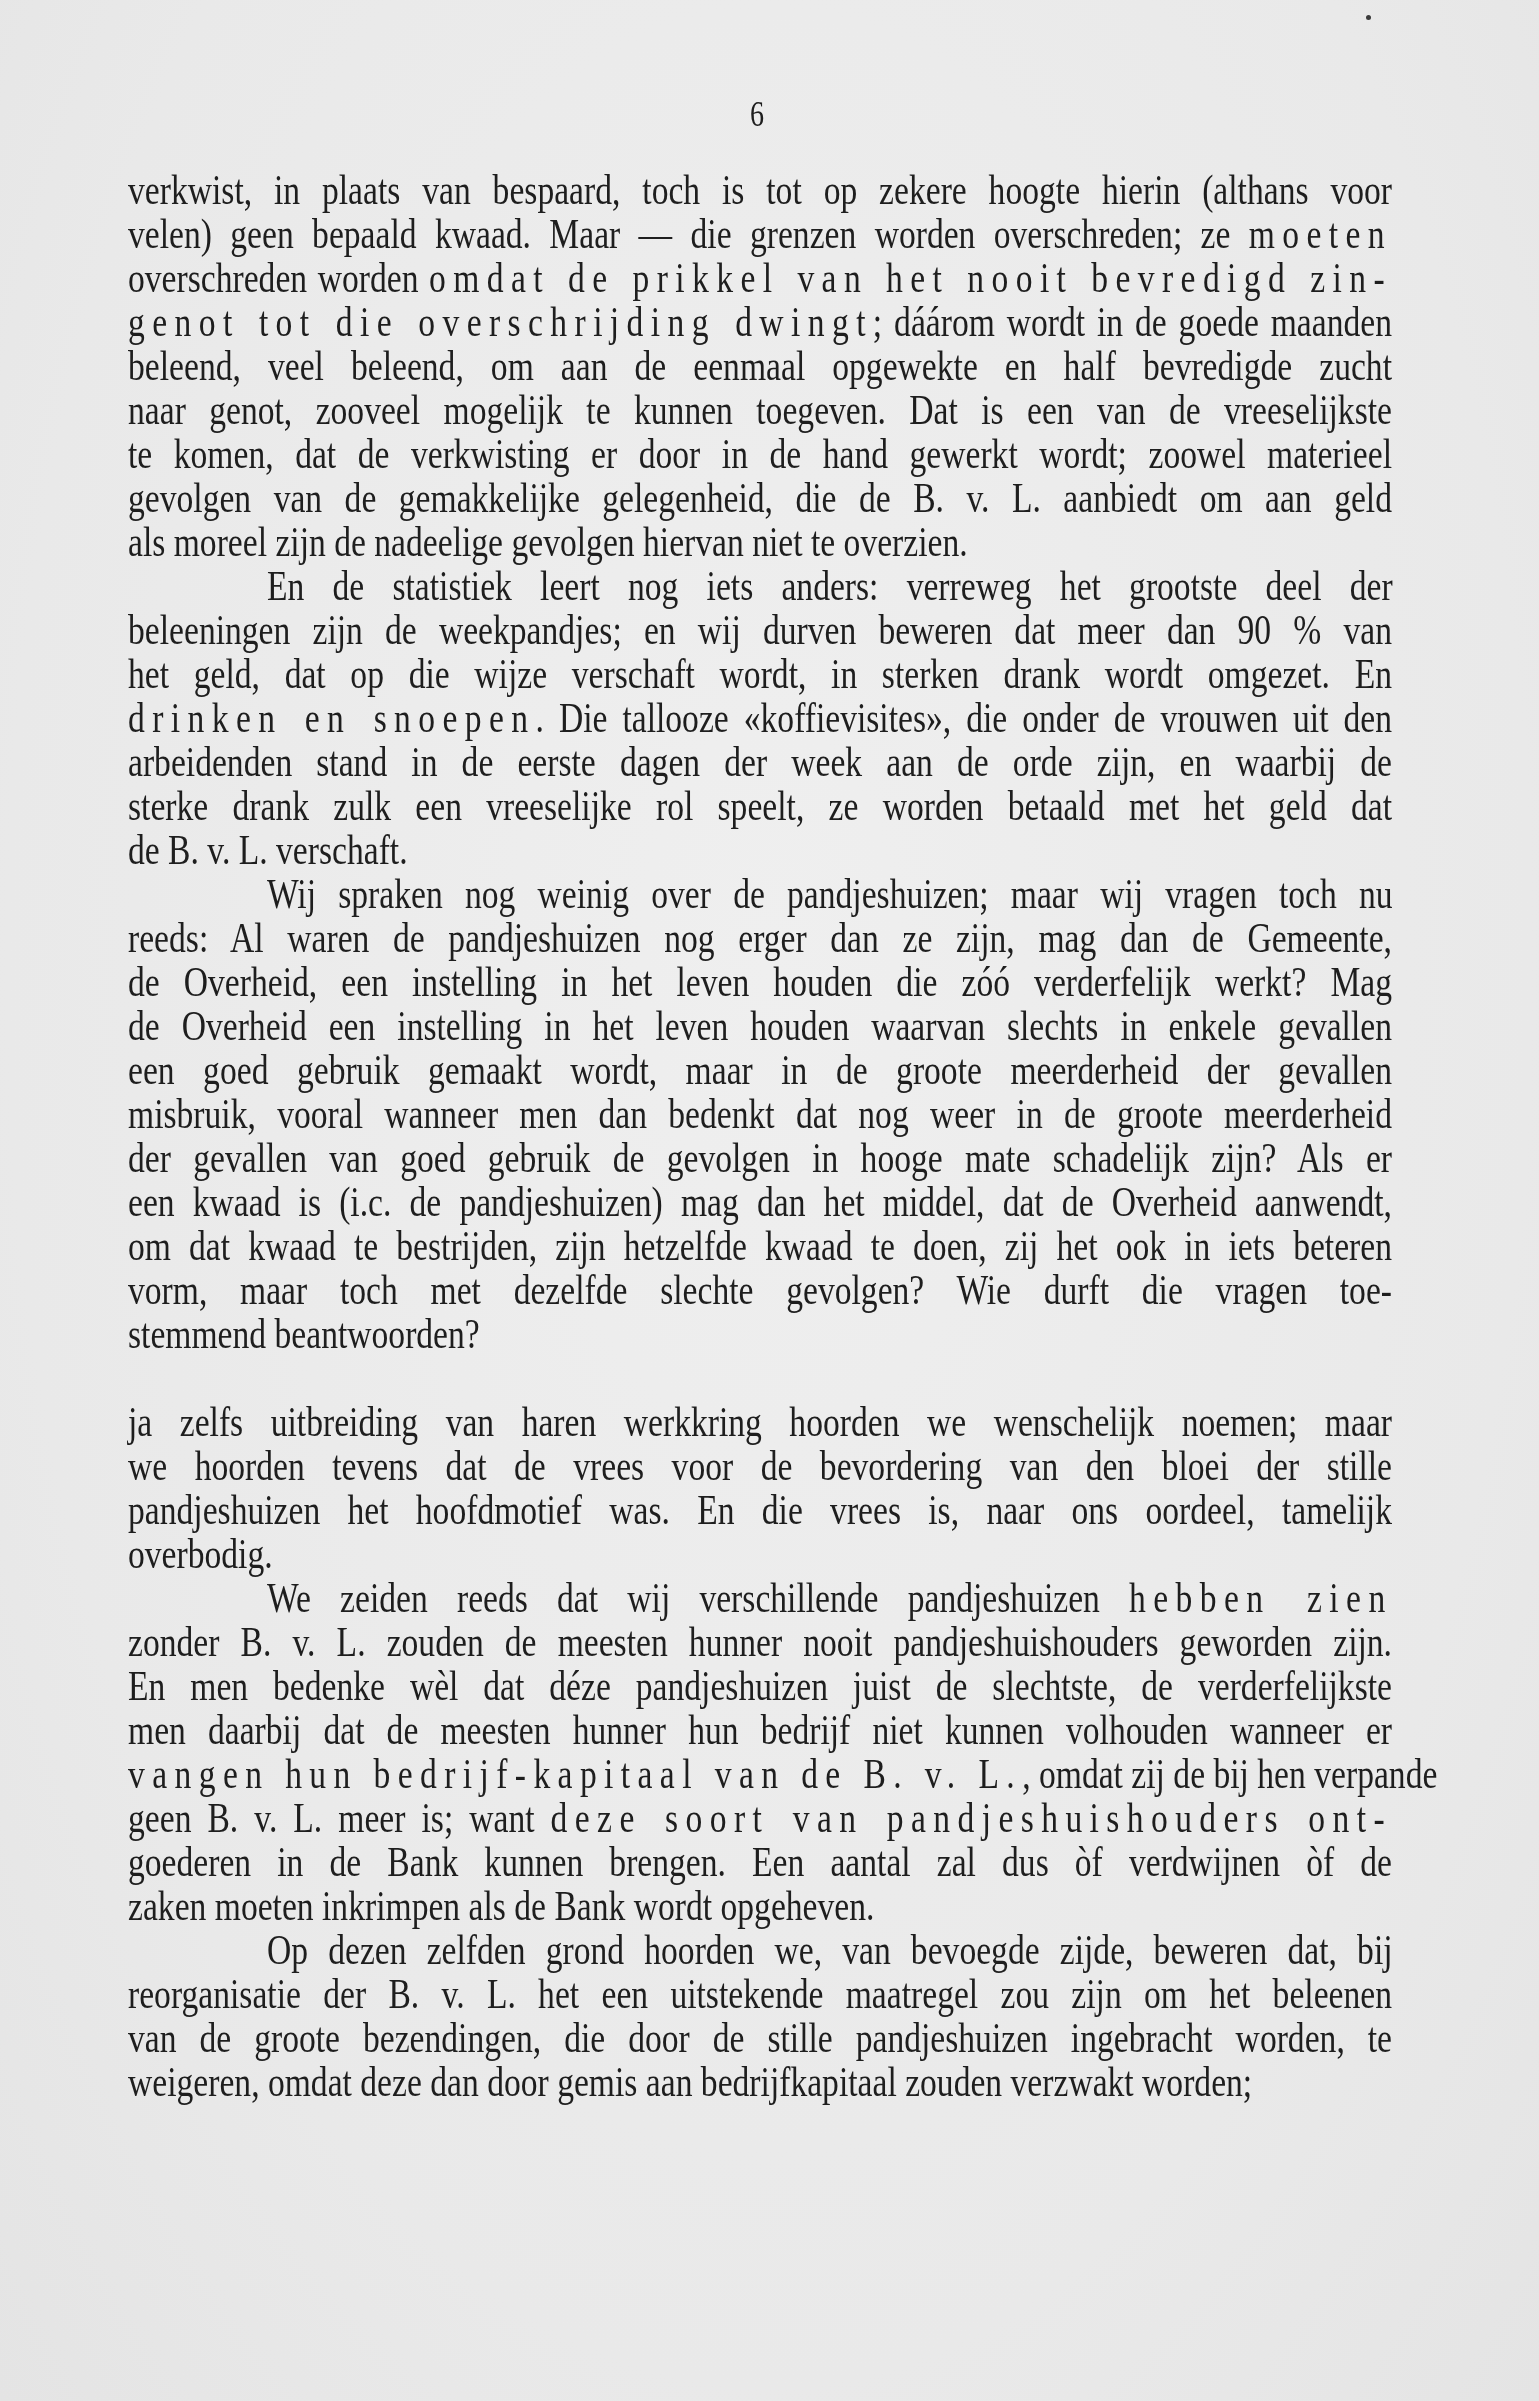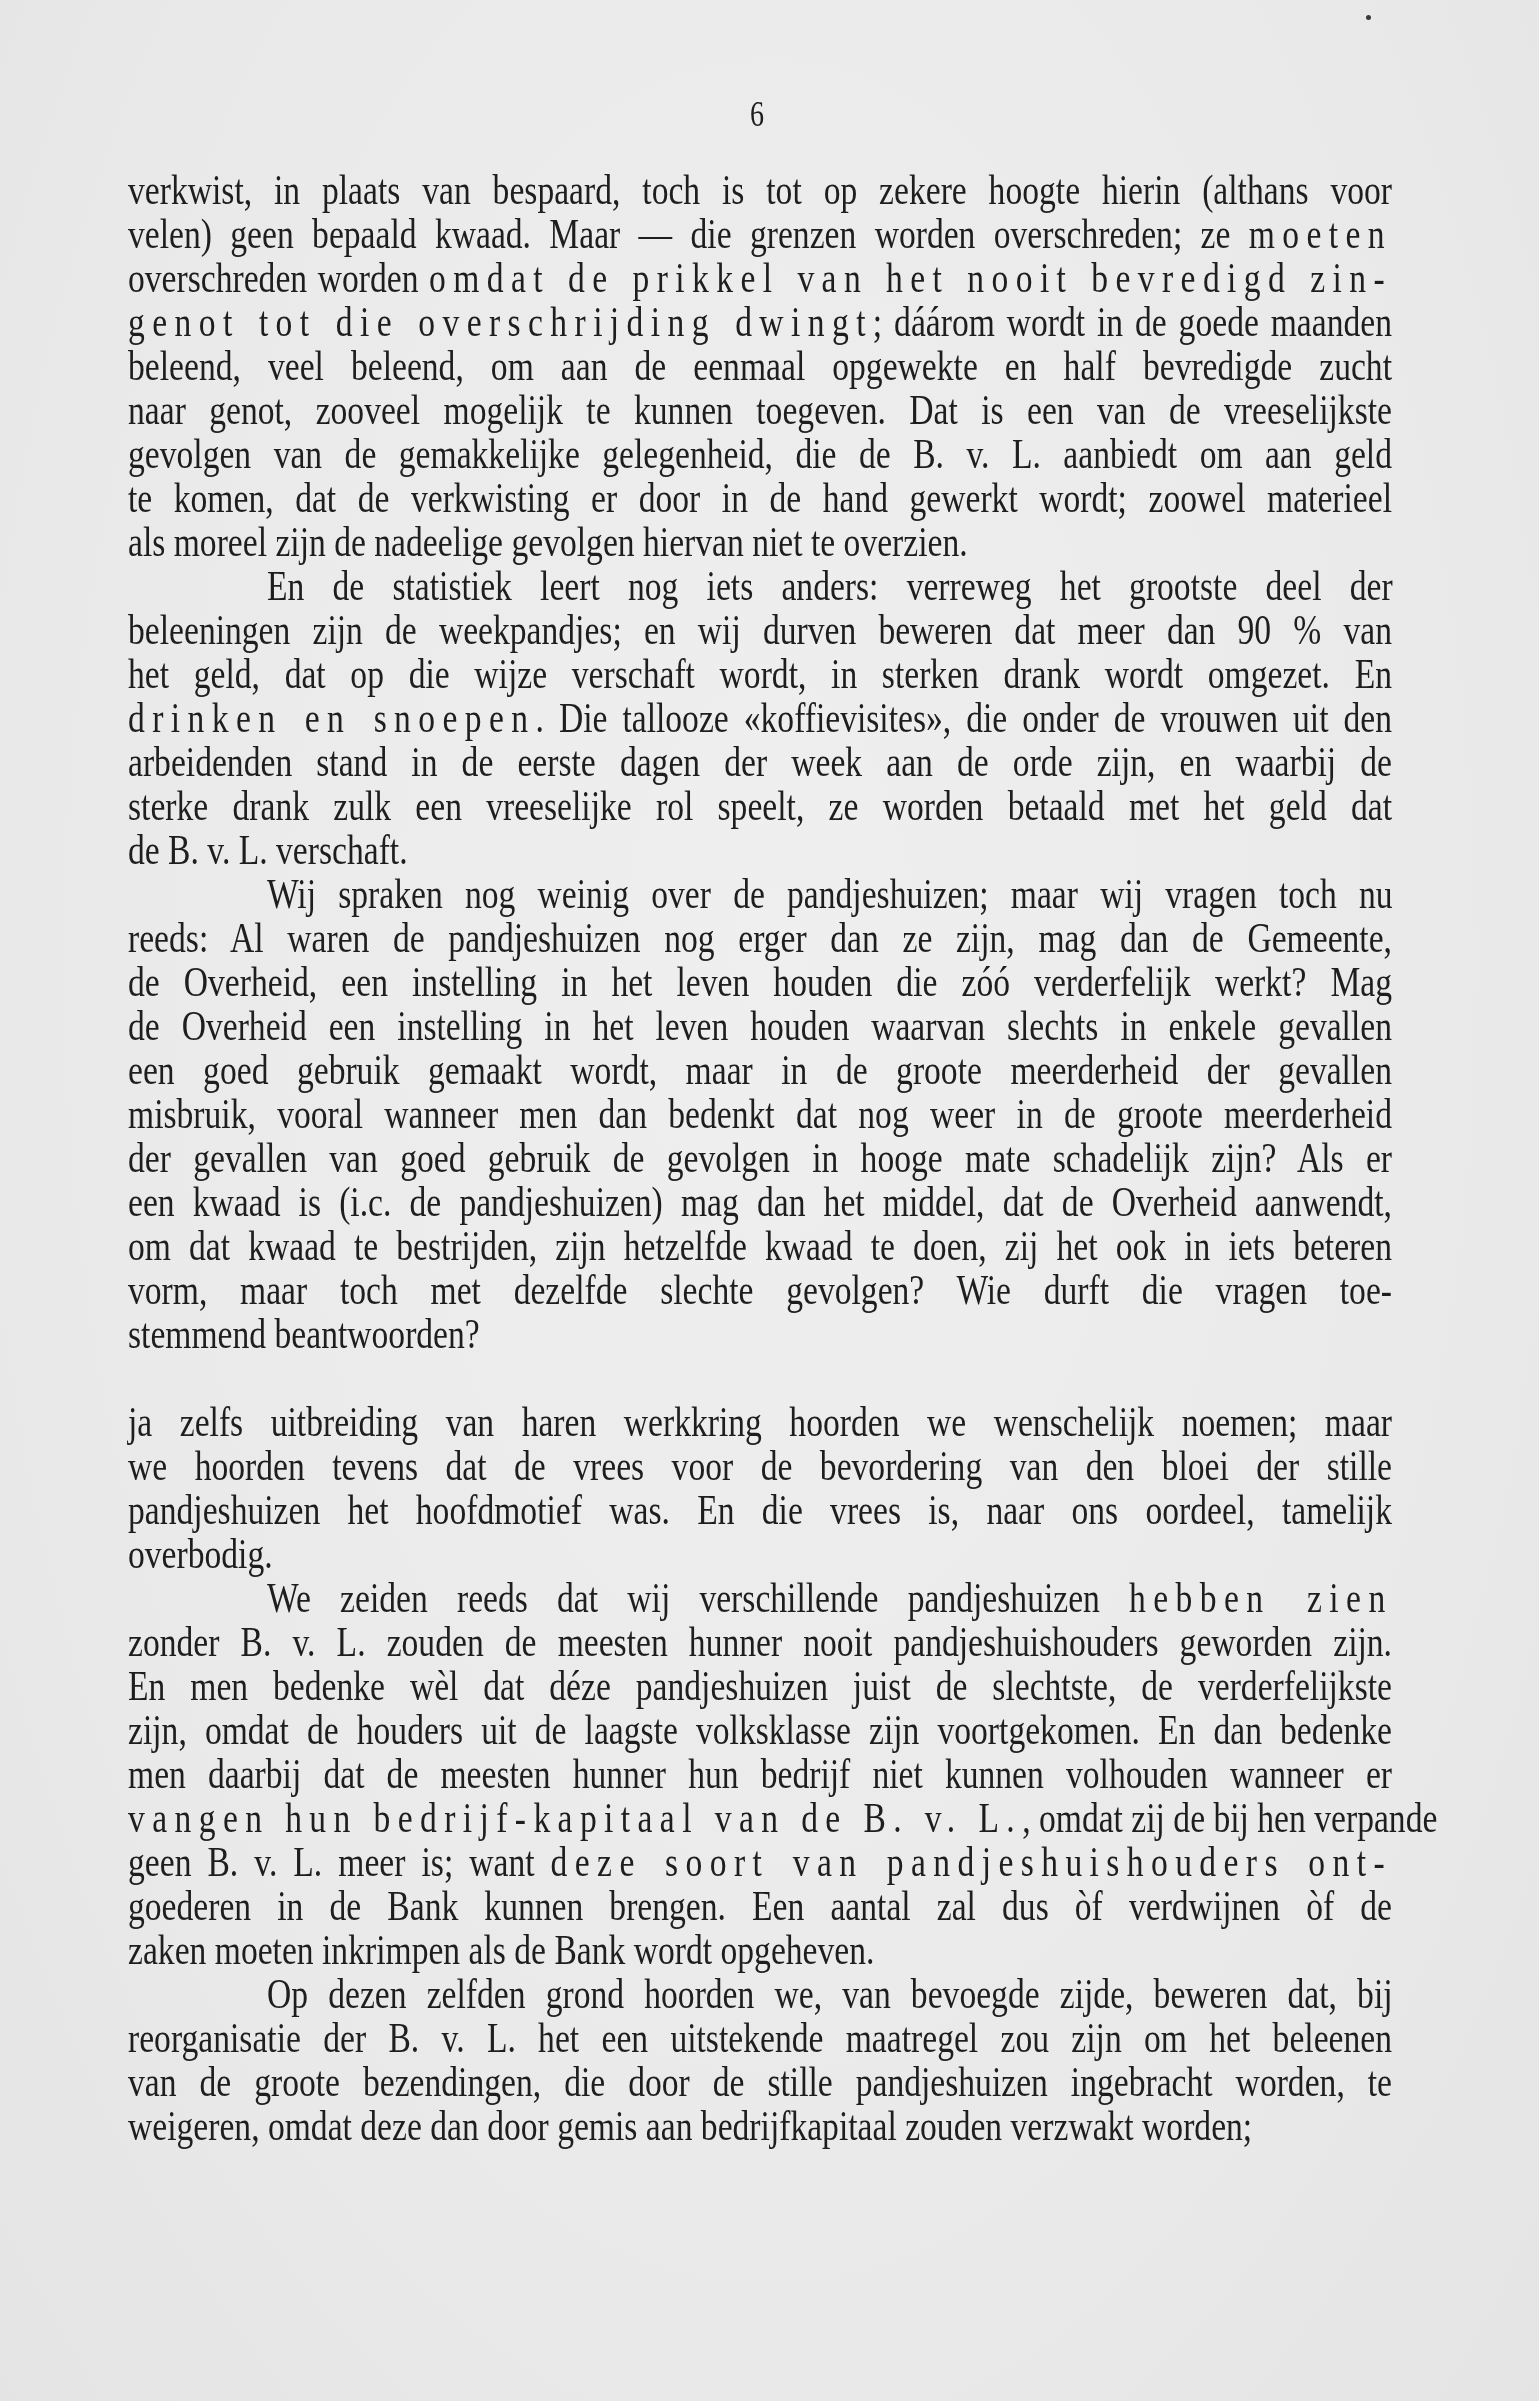--- a/index.html
+++ b/index.html
@@ -49,24 +49,24 @@
       <div class="line">
         <span class="inner" style="margin-left: 0px; width: 1580px; transform: scaleX(0.8);"><span class="spaced">genot tot die overschrijding dwingt</span><span>; dáárom wordt in de goede maanden</span></span>
       </div>
       <div class="line">
         <span class="inner" style="margin-left: 0px; width: 1580px; transform: scaleX(0.8);"><span>beleend, veel beleend, om aan de eenmaal opgewekte en half bevredigde zucht</span></span>
       </div>
       <div class="line">
         <span class="inner" style="margin-left: 0px; width: 1580px; transform: scaleX(0.8);"><span>naar genot, zooveel mogelijk te kunnen toegeven. Dat is een van de vreeselijkste</span></span>
       </div>
       <div class="line">
-        <span class="inner" style="margin-left: 0px; width: 1580px; transform: scaleX(0.8);"><span>gevolgen van de gemakkelijke gelegenheid, die de B. v. L. aanbiedt om aan geld</span></span>
+        <span class="inner" style="margin-left: 0px; width: 1580px; transform: scaleX(0.8);"><span>te komen, dat de verkwisting er door in de hand gewerkt wordt; zoowel materieel</span></span>
       </div>
       <div class="line">
-        <span class="inner" style="margin-left: 0px; width: 1580px; transform: scaleX(0.8);"><span>te komen, dat de verkwisting er door in de hand gewerkt wordt; zoowel materieel</span></span>
+        <span class="inner" style="margin-left: 0px; width: 1580px; transform: scaleX(0.8);"><span>gevolgen van de gemakkelijke gelegenheid, die de B. v. L. aanbiedt om aan geld</span></span>
       </div>
       <div class="line last"><span class="inner" style="margin-left: 0px; width: auto; transform: scaleX(0.8); display: inline-block;"><span>als moreel zijn de nadeelige gevolgen hiervan niet te overzien.</span></span></div>
     </div>
     <div class="paragraph">
       <div class="line">
         <span class="inner" style="margin-left: 139px; width: 1407px; transform: scaleX(0.8);"><span>En de statistiek leert nog iets anders: verreweg het grootste deel der</span></span>
       </div>
       <div class="line">
         <span class="inner" style="margin-left: 0px; width: 1580px; transform: scaleX(0.8);"><span>beleeningen zijn de weekpandjes; en wij durven beweren dat meer dan 90 % van</span></span>
       </div>
@@ -134,23 +134,20 @@
       <div class="line">
         <span class="inner" style="margin-left: 139px; width: 1407px; transform: scaleX(0.8);"><span>We zeiden reeds dat wij verschillende pandjeshuizen </span><span class="spaced">hebben zien</span></span>
       </div>
       <div class="line">
         <span class="inner" style="margin-left: 0px; width: 1580px; transform: scaleX(0.8);"><span>zonder B. v. L. zouden de meesten hunner nooit pandjeshuishouders geworden zijn.</span></span>
       </div>
       <div class="line">
         <span class="inner" style="margin-left: 0px; width: 1580px; transform: scaleX(0.8);"><span>En men bedenke wèl dat déze pandjeshuizen juist de slechtste, de verderfelijkste</span></span>
       </div>
       <div class="line">
-        <span class="inner" style="margin-left: 0px; width: 1580px; transform: scaleX(0.8);"><span>zijn, omdat de houders uit de laagste volksklasse zijn voortgekomen. En dan bedenke</span></span>
-      </div>
-      <div class="line">
         <span class="inner" style="margin-left: 0px; width: 1580px; transform: scaleX(0.8);"><span>men daarbij dat de meesten hunner hun bedrijf niet kunnen volhouden wanneer er</span></span>
       </div>
       <div class="line">
         <span class="inner" style="margin-left: 0px; width: 1580px; transform: scaleX(0.8);"><span class="spaced">vangen hun bedrijf-kapitaal van de B. v. L.</span><span>, omdat zij de bij hen verpande</span></span>
       </div>
       <div class="line">
         <span class="inner" style="margin-left: 0px; width: 1580px; transform: scaleX(0.8);"><span>geen B. v. L. meer is; want </span><span class="spaced">deze soort van pandjeshuishouders ont-</span></span>
       </div>
       <div class="line">
         <span class="inner" style="margin-left: 0px; width: 1580px; transform: scaleX(0.8);"><span>goederen in de Bank kunnen brengen. Een aantal zal dus òf verdwijnen òf de</span></span>

